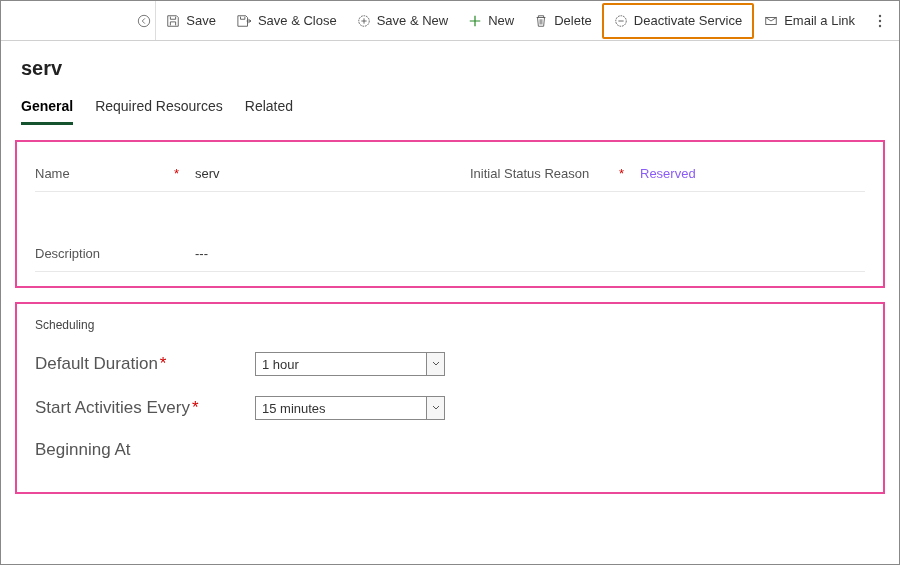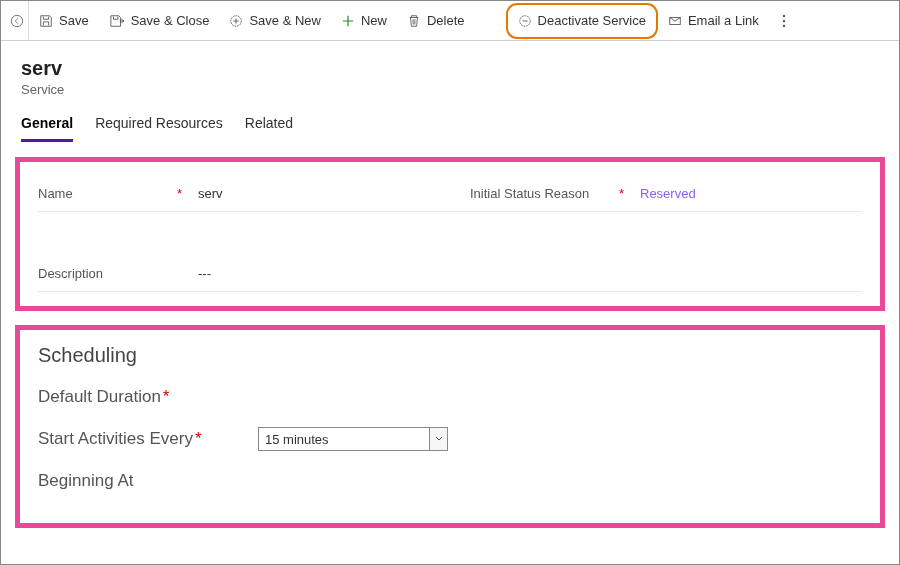--- a/index.html
+++ b/index.html
@@ -13,20 +13,21 @@
     border: 1px solid #888;
     position: relative;
   }
   
   .toolbar {
     display: flex;
     align-items: center;
     height: 40px;
     border-bottom: 1px solid #d0d0d0;
     padding: 0 4px;
+    justify-content: flex-end;
   }
   .toolbar .nav-back {
     width: 24px;
     display: flex;
     align-items: center;
     justify-content: center;
     color: #666;
     cursor: pointer;
     border-right: 1px solid #ddd;
     height: 100%;
@@ -37,23 +38,22 @@
     padding: 0 10px;
     height: 100%;
     cursor: pointer;
     gap: 6px;
     white-space: nowrap;
     color: #333;
   }
   .toolbar-btn .icon { color: #555; display: inline-flex; }
   .toolbar-btn.highlighted {
     border: 2px solid #E07B00;
-    border-radius: 11px;
+    border-radius: 2px;
     height: 36px;
-    margin-left: 31px;
   }
   .toolbar .overflow {
     width: 30px;
     display: flex;
     align-items: center;
     justify-content: center;
     cursor: pointer;
     color: #555;
     height: 100%;
   }
@@ -80,25 +80,25 @@
   }
   .tab {
     font-size: 14px;
     color: #333;
     padding-bottom: 8px;
     cursor: pointer;
   }
   .tab.active {
     font-weight: 600;
     color: #000;
-    border-bottom: 3px solid #4c1d95;
+    border-bottom: 3px solid #14532d;
   }
   
   .panel {
-    border: 5px solid #ec4899;
+    border: 2px solid #ec4899;
     margin: 14px 14px 0 14px;
     padding: 14px 18px;
   }
   .form-row {
     display: flex;
     align-items: center;
     padding: 10px 0;
     border-bottom: 1px solid #e8e8e8;
   }
   .form-row.noborder { border-bottom: none; }
@@ -116,21 +116,21 @@
   }
   .form-value {
     flex: 1;
     font-size: 13px;
   }
   .form-value.bold { font-weight: 400; color:#8b5cf6; }
   .two-col { display: flex; gap: 40px; }
   .two-col > div { flex: 1; display: flex; align-items: center; }
   .two-col .form-label { width: 160px; }
   .panel h3 {
-    font-size: 20px;
+    font-size: 12px;
     font-weight: 400;
     color: #444;
     margin-bottom: 10px;
   }
   .sched-row {
     display: flex;
     align-items: center;
     padding: 10px 0;
   }
   .sched-label {
@@ -236,21 +236,20 @@
     <svg width="4" height="14" viewBox="0 0 4 14">
         <circle cx="2" cy="2" r="1.2" fill="#555"></circle>
         <circle cx="2" cy="7" r="1.2" fill="#555"></circle>
         <circle cx="2" cy="12" r="1.2" fill="#555"></circle>
       </svg>
   </div>
 </div>
 
 <div class="record-header">
   <div class="record-title">serv</div>
-  <div class="record-subtitle">Service</div>
 </div>
 
 <div class="tabs">
   <div class="tab active">General</div>
   <div class="tab">Required Resources</div>
   <div class="tab">Related</div>
 </div>
 
 <div class="panel">
   <div class="form-row two-col">
@@ -275,20 +274,28 @@
   </div>
 </div>
 
 <div class="panel" style="padding-bottom:22px;">
   <h3>Scheduling</h3>
 
   <div class="sched-row">
     <div class="sched-label">
       <span>Default Duration</span><span class="req">*</span>
     </div>
+    <div class="select-box">
+      <span>1 hour</span>
+      <span class="caret-box">
+        <svg width="8" height="6" viewBox="0 0 8 6">
+            <path d="M1 1l3 3 3-3" fill="none" stroke="#555" stroke-width="1"></path>
+          </svg>
+      </span>
+    </div>
   </div>
 
   <div class="sched-row">
     <div class="sched-label">
       <span>Start Activities Every</span><span class="req">*</span>
     </div>
     <div class="select-box">
       <span>15 minutes</span>
       <span class="caret-box">
         <svg width="8" height="6" viewBox="0 0 8 6">

